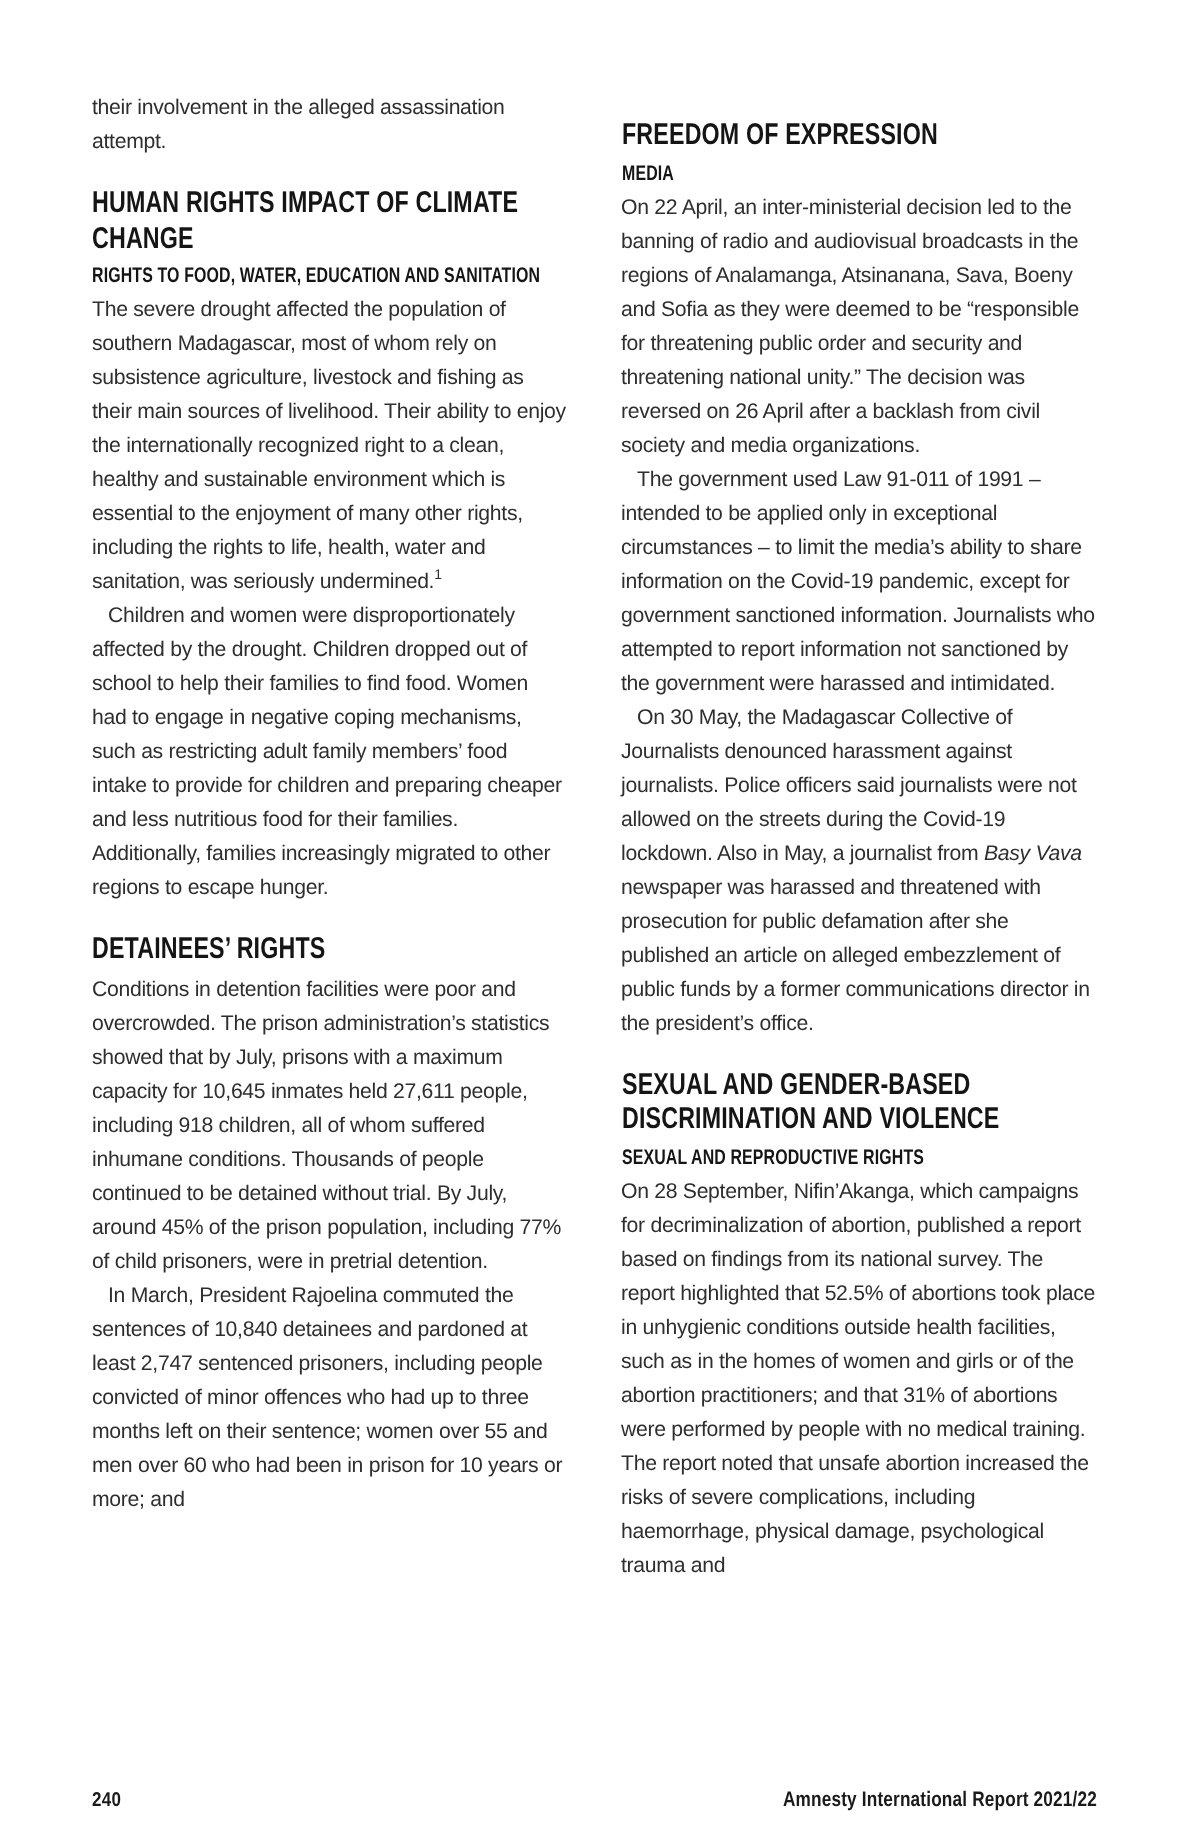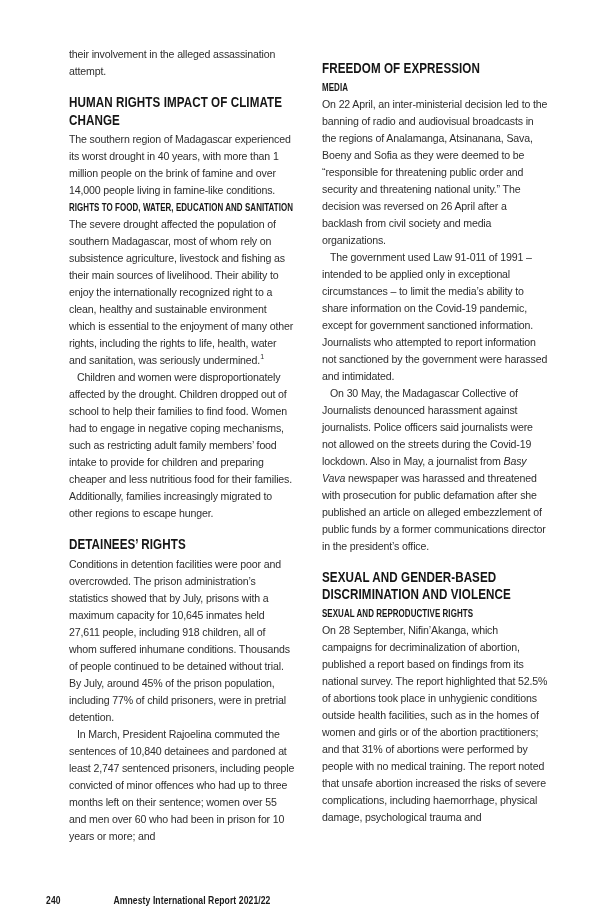--- a/index.html
+++ b/index.html
@@ -11,21 +11,20 @@
     font-family:"Liberation Sans","DejaVu Sans",sans-serif;
     color:#2e2e2e;
     overflow:hidden;
     box-sizing:border-box;
   }
   .content{
     position:absolute;
     top:46px;left:46px;right:52px;
     display:flex;
     gap:27px;
-    margin-left:23px;
   }
   .col{flex:1;min-width:0;}
   .para{
     margin:0;
     font-size:10.6px;
     line-height:17px;
     letter-spacing:-0.15px;
     color:#2e2e2e;
     text-align:left;
   }
@@ -53,20 +52,21 @@
     width:134%;
     transform:scaleX(0.75);
     transform-origin:0 50%;
   }
   .italic{font-style:italic;}
   sup{font-size:7px;line-height:0;vertical-align:super;}
   .footer{
     position:absolute;
     left:46px;right:52px;bottom:15px;
     display:flex;
+    justify-content:space-between;
     align-items:flex-end;
     gap:16px;
   }
   .page-number{
     font-size:10px;
     font-weight:700;
     color:#1a1a1a;
     letter-spacing:0.2px;
     transform:scaleX(0.85);
     transform-origin:0 100%;
@@ -83,21 +83,20 @@
 </style>
 </head>
 <body>
 
 <div class="page">
   <div class="content">
     <div class="col">
         <p class="para">their involvement in the alleged assassination attempt.</p>
         <h2 class="heading">HUMAN RIGHTS IMPACT OF CLIMATE
 CHANGE</h2>
-        <p class="para">The southern region of Madagascar experienced its worst drought in 40 years, with more than 1 million people on the brink of famine and over 14,000 people living in famine-like conditions.</p>
         <h3 class="subheading">RIGHTS TO FOOD, WATER, EDUCATION AND SANITATION</h3>
         <p class="para"><span>The severe drought affected the population of southern Madagascar, most of whom rely on subsistence agriculture, livestock and fishing as their main sources of livelihood. Their ability to enjoy the internationally recognized right to a clean, healthy and sustainable environment which is essential to the enjoyment of many other rights, including the rights to life, health, water and sanitation, was seriously undermined.</span><sup>1</sup></p>
         <p class="para indent">Children and women were disproportionately affected by the drought. Children dropped out of school to help their families to find food. Women had to engage in negative coping mechanisms, such as restricting adult family members’ food intake to provide for children and preparing cheaper and less nutritious food for their families. Additionally, families increasingly migrated to other regions to escape hunger.</p>
         <h2 class="heading">DETAINEES’ RIGHTS</h2>
         <p class="para">Conditions in detention facilities were poor and overcrowded. The prison administration’s statistics showed that by July, prisons with a maximum capacity for 10,645 inmates held 27,611 people, including 918 children, all of whom suffered inhumane conditions. Thousands of people continued to be detained without trial. By July, around 45% of the prison population, including 77% of child prisoners, were in pretrial detention.</p>
         <p class="para indent">In March, President Rajoelina commuted the sentences of 10,840 detainees and pardoned at least 2,747 sentenced prisoners, including people convicted of minor offences who had up to three months left on their sentence; women over 55 and men over 60 who had been in prison for 10 years or more; and</p>
       </div>
     <div class="col">
         <h2 class="heading">FREEDOM OF EXPRESSION</h2>
         <h3 class="subheading">MEDIA</h3>

